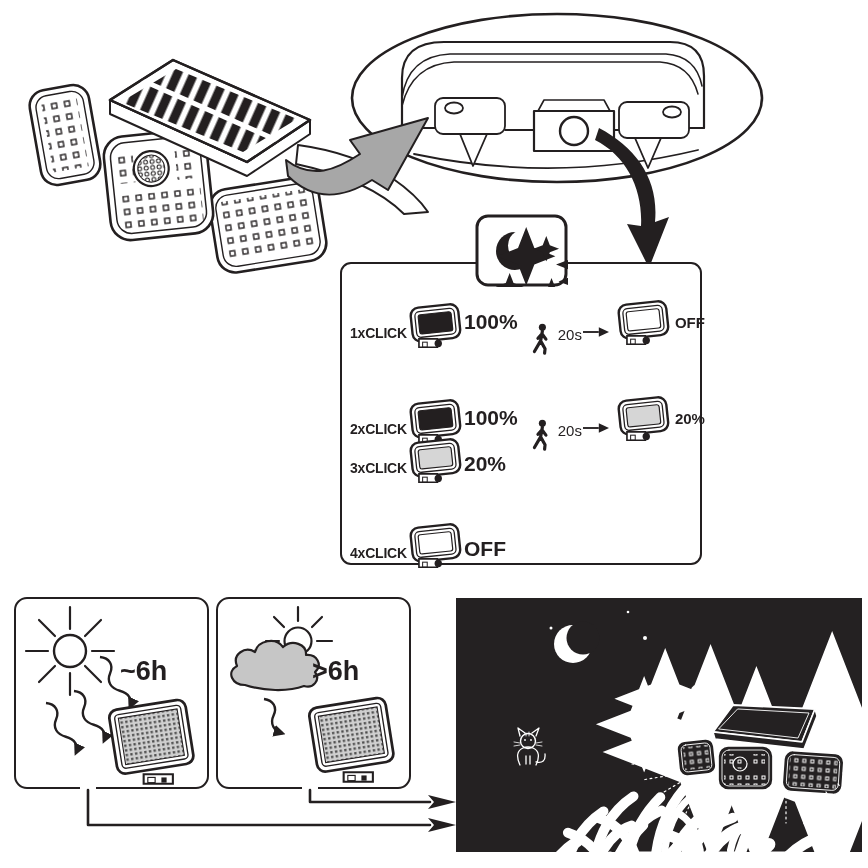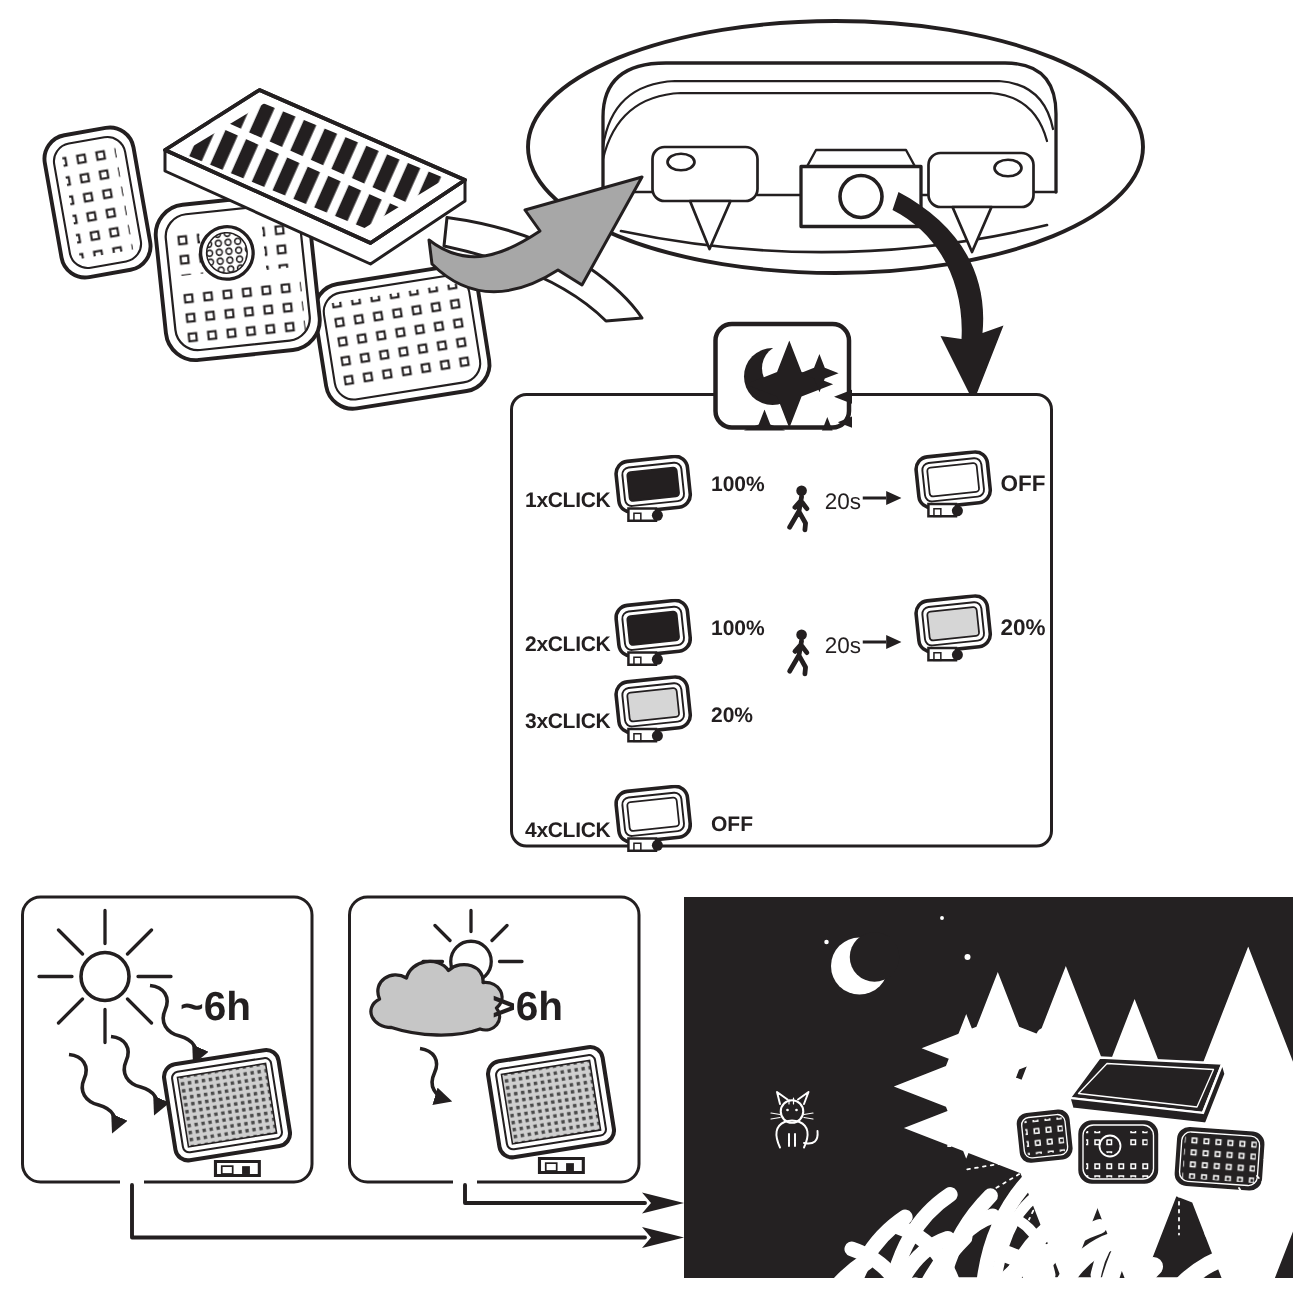--- a/index.html
+++ b/index.html
@@ -23,21 +23,21 @@
   
   .panel{position:absolute;left:340px;top:262px;width:362px;height:303px;
          border:2.6px solid var(--ink);border-radius:11px;box-sizing:border-box;background:var(--paper);padding-left:48px;}
   .mode-row{position:absolute;left:8px;right:2px;height:60px;display:flex;align-items:center;}
   .clicklabel{font-weight:700;font-size:14px;width:57px;flex:none;position:relative;top:6px;letter-spacing:-0.2px;}
   .lamp{width:57px;height:48px;flex:none;}
   .lamp--on{--face:var(--ink);}
   .lamp--dim{--face:var(--lamp-dim);}
   .lamp--off{--face:var(--paper);}
   .lamp2{margin-left:6px;position:relative;top:-3px;}
-  .level{font-weight:700;font-size:14px;margin-left:10px;position:relative;top:-5px;}
+  .level{font-weight:700;font-size:21px;margin-left:0;position:relative;top:-5px;}
   .level--mid{top:2px;}
   .person{width:23px;height:34px;margin-left:12px;position:relative;top:13px;flex:none;}
   .delay{font-weight:400;font-size:15px;margin-left:5px;position:relative;top:7px;}
   .flow-arrow{width:26px;height:12px;margin-left:1px;position:relative;top:5px;flex:none;}
   .result{font-weight:700;font-size:15px;margin-left:3px;position:relative;top:-5px;}
   
   .box{position:absolute;width:191px;height:188px;border:2.6px solid var(--ink);
        border-radius:13px;box-sizing:content-box;background:var(--paper);}
   .duration{position:absolute;font-weight:700;font-size:27px;color:var(--ink);}
   .night-text{font-family:"Liberation Sans",sans-serif;font-weight:700;}
@@ -221,21 +221,21 @@
       <span class="delay">20s</span>
       <svg class="flow-arrow" viewBox="0 0 28 12">
         <line x1="0" y1="6" x2="17" y2="6" stroke="#231f20" stroke-width="2"></line>
         <polygon points="17,1 28,6 17,11" fill="#231f20"></polygon>
       </svg>
       <svg class="lamp lamp--dim lamp2" viewBox="0 0 62 52">
           <use href="#lamp"></use>
         </svg>
       <span class="result">20%</span>
     </div>
-    <div class="mode-row" style="top:180px">
+    <div class="mode-row" style="top:168px">
       <span class="clicklabel">3xCLICK</span>
       <svg class="lamp lamp--dim" viewBox="0 0 62 52">
           <use href="#lamp"></use>
         </svg>
       <span class="level level--mid">20%</span>
     </div>
     <div class="mode-row" style="top:253px">
       <span class="clicklabel">4xCLICK</span>
       <svg class="lamp lamp--off" viewBox="0 0 62 52">
           <use href="#lamp"></use>
@@ -269,21 +269,21 @@
       <g>
         <use href="#wavy" transform="translate(30,104) rotate(-26)"></use>
         <use href="#wavy" transform="translate(58,92) rotate(-26)"></use>
         <use href="#wavy" transform="translate(84,58) rotate(-26)"></use>
       </g>
       <use href="#chargepanel" x="88" y="98" width="96" height="92"></use>
     </svg>
     <div class="duration" style="left:104px;top:57px">~6h</div>
   </div>
 
-  <div class="box" style="left:232px;top:597px">
+  <div class="box" style="left:216px;top:597px">
     <svg width="191" height="188" viewBox="0 0 191 188">
       <g class="ln" stroke-width="2.2">
         <circle cx="80" cy="42" r="13.5"></circle>
         <path d="M80,22 V8 M94,28 L104,18 M99,42 H114 M66,28 L56,18 M61,42 H48"></path>
         <path class="cloudf" stroke-width="2.2" d="M27,86 C14,86 8,73 19,67 C14,55 27,47 37,53 C40,41 58,38 65,48 C74,40 89,45 88,56 C99,55 105,66 97,73 C103,81 95,90 86,87 C70,93 45,92 27,86 Z"></path>
       </g>
       <g>
         <use href="#wavy2" transform="translate(46,100) rotate(-24)"></use>
       </g>
       <use href="#chargepanel" x="86" y="96" width="96" height="92"></use>

